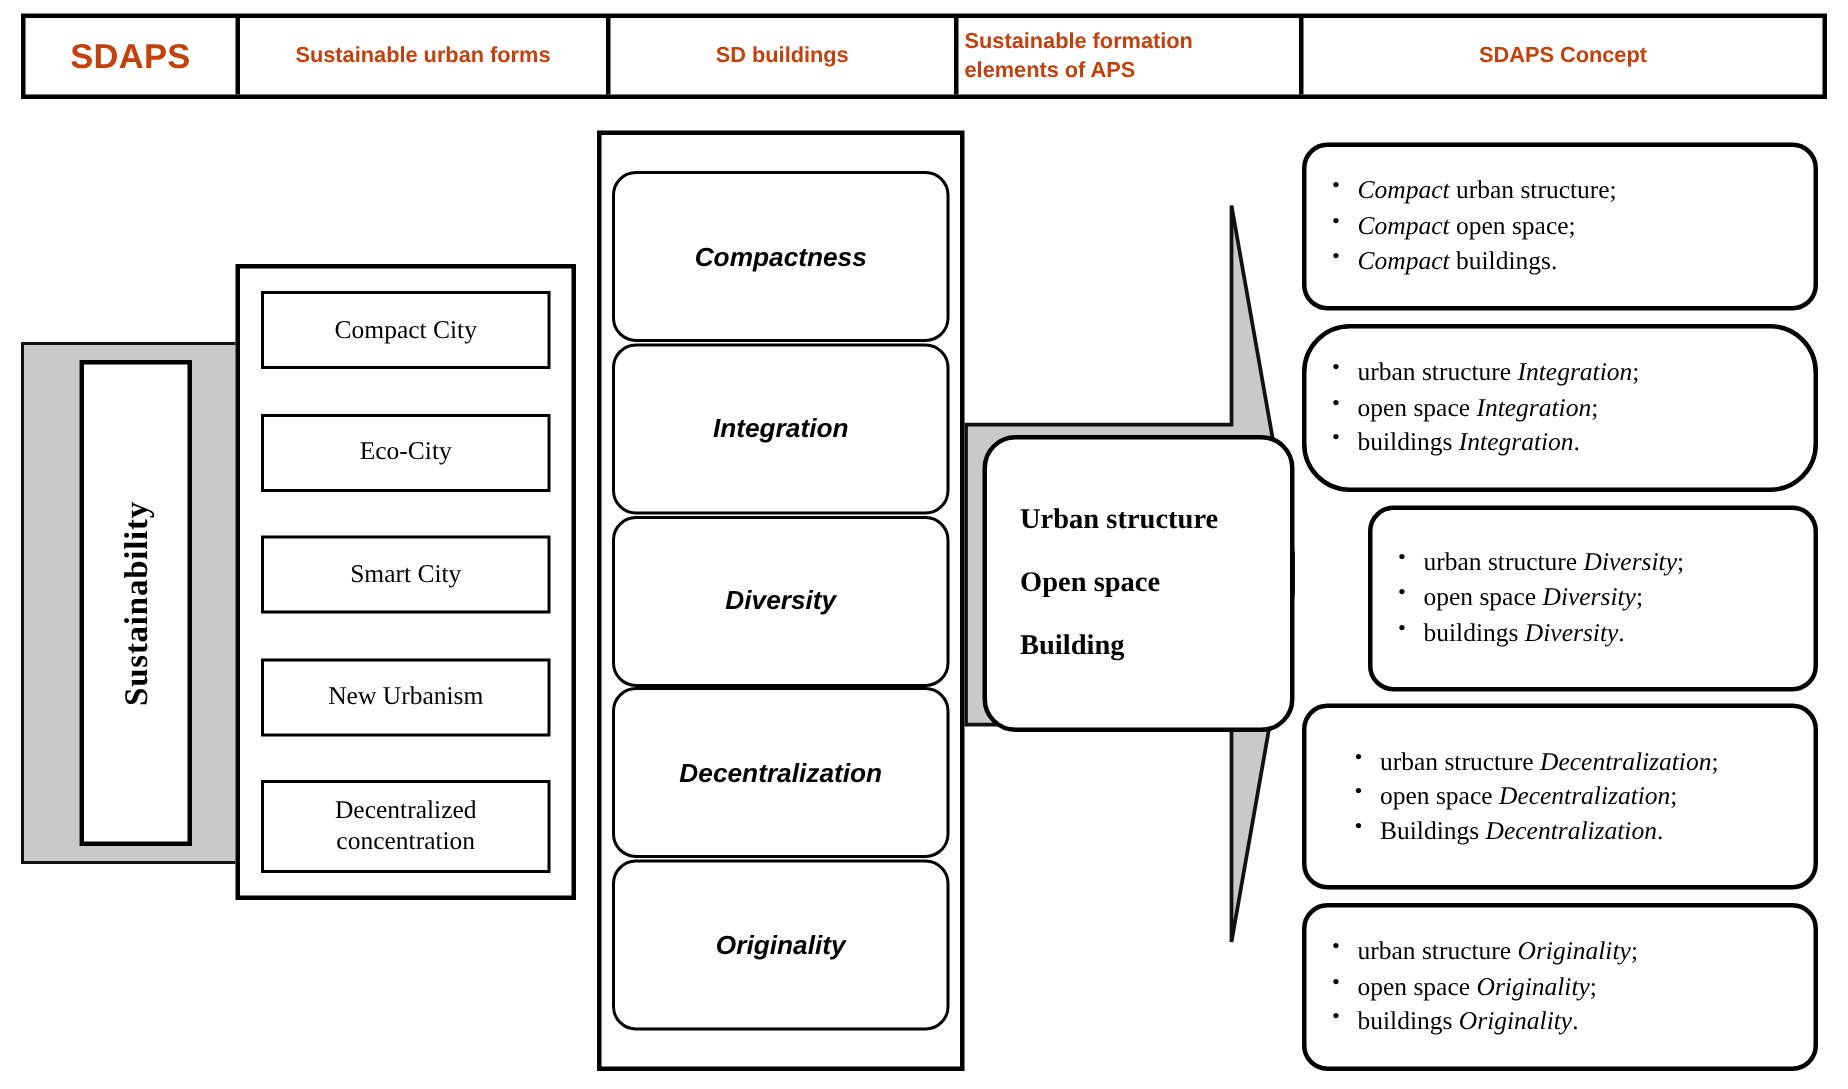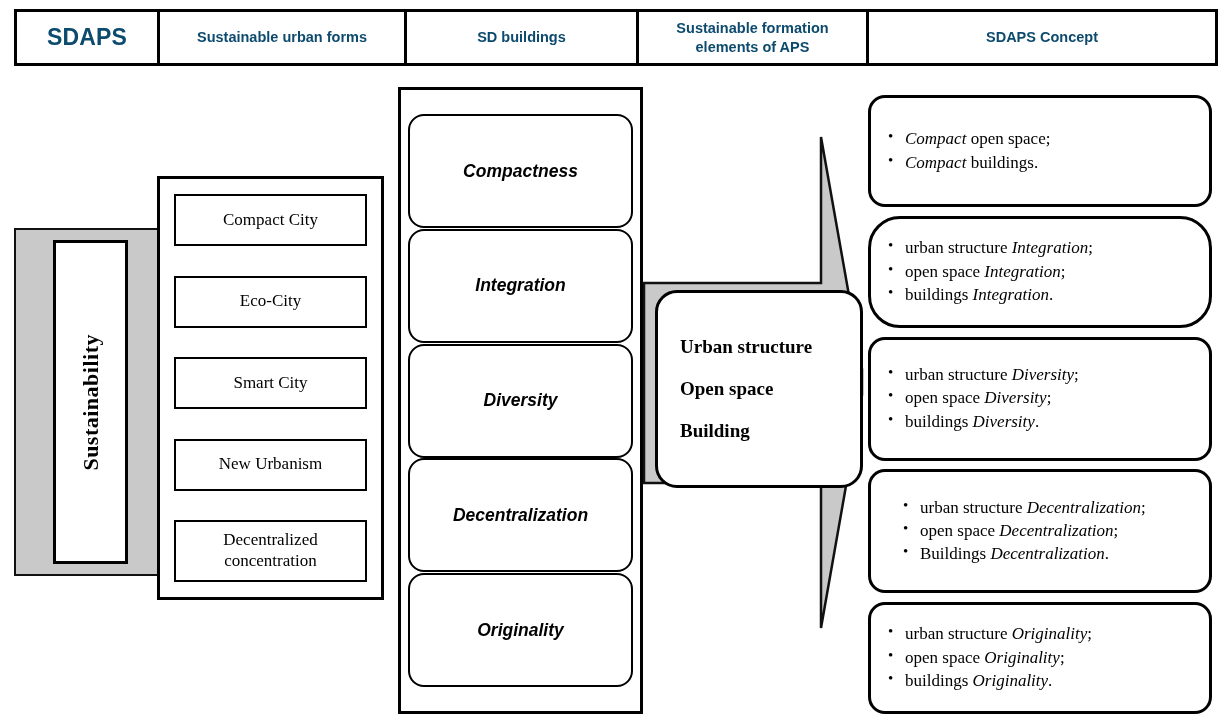--- a/index.html
+++ b/index.html
@@ -29,25 +29,25 @@
     border: 3px solid #000;
     box-sizing: border-box;
     display: flex;
     background: #fff;
     z-index: 40;
   }
   .hcell {
     display: flex;
     align-items: center;
     justify-content: center;
-    text-align: center;
+    text-align: left;
     font-weight: bold;
     font-size: 14.5px;
     line-height: 1.25;
-    color: #0c4a6e;
+    color: #c2410c;
     box-sizing: border-box;
     border-right: 3px solid #000;
     padding: 2px 4px;
   }
   .hcell:last-child { border-right: none; }
   .hcell.c0 { width: 143px; font-size: 23px; letter-spacing: .2px; }
   .hcell.c1 { width: 247px; }
   .hcell.c2 { width: 232px; }
   .hcell.c3 { width: 230px; }
   .hcell.c4 { flex: 1; }
@@ -229,21 +229,21 @@
   .concept-box li::before {
     content: "\2022";
     position: absolute;
     left: -15px;
     top: -1px;
     font-size: 15px;
   }
   .concept-box li i { font-style: italic; }
   .cb0 { height: 112px; }
   .cb1 { height: 112px; border-radius: 32px; }
-  .cb2 { height: 124px; }
+  .cb2 { height: 124px; margin-left: 44px; }
   .cb3 { height: 124px; padding-left: 29px; }
   .cb4 { height: 112px; }
 </style>
 </head>
 <body>
 
 <div id="canvas">
 
   <div class="header-table">
     <div class="hcell c0">SDAPS</div>
@@ -281,20 +281,21 @@
 
   <div class="elements-box">
     <div class="el-line">Urban structure</div>
     <div class="el-line">Open space</div>
     <div class="el-line">Building</div>
   </div>
 
   <div class="concept-col">
     <div class="concept-box cb0">
       <ul>
+          <li><i>Compact</i> urban structure;</li>
           <li><i>Compact</i> open space;</li>
           <li><i>Compact</i> buildings.</li>
         </ul>
     </div>
     <div class="concept-box cb1">
       <ul>
           <li>urban structure <i>Integration</i>;</li>
           <li>open space <i>Integration</i>;</li>
           <li>buildings <i>Integration</i>.</li>
         </ul>

